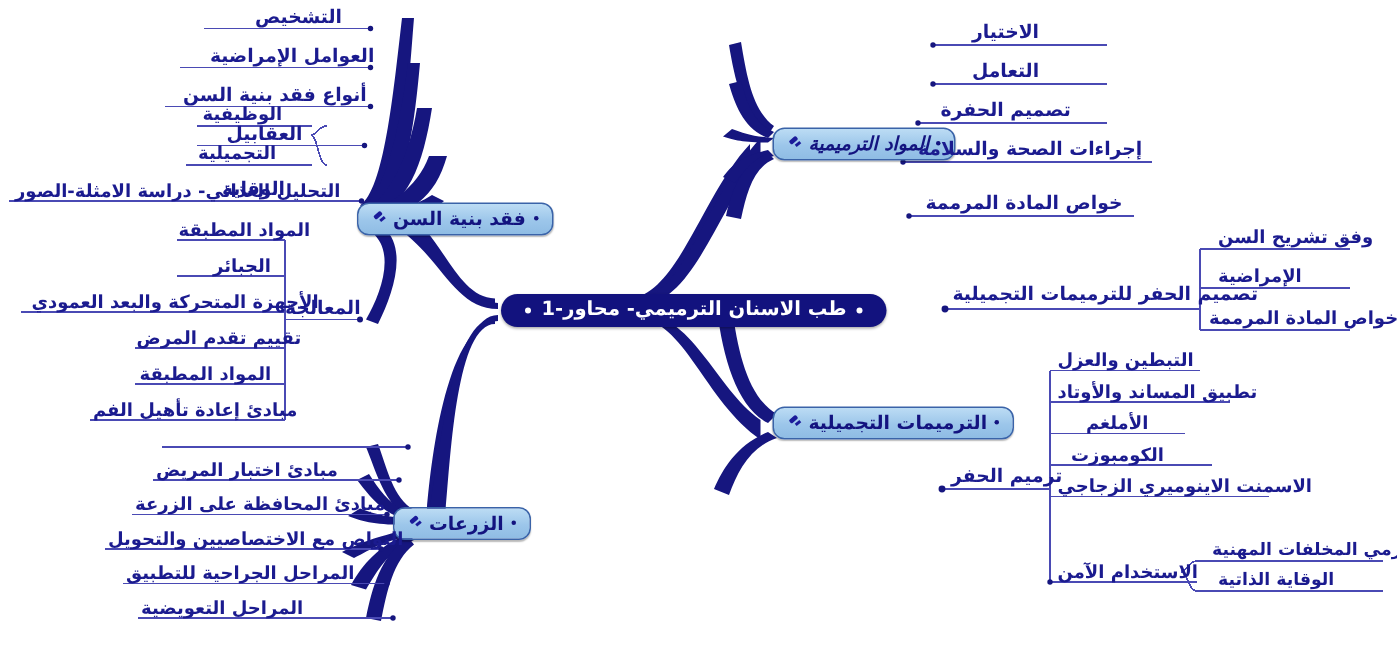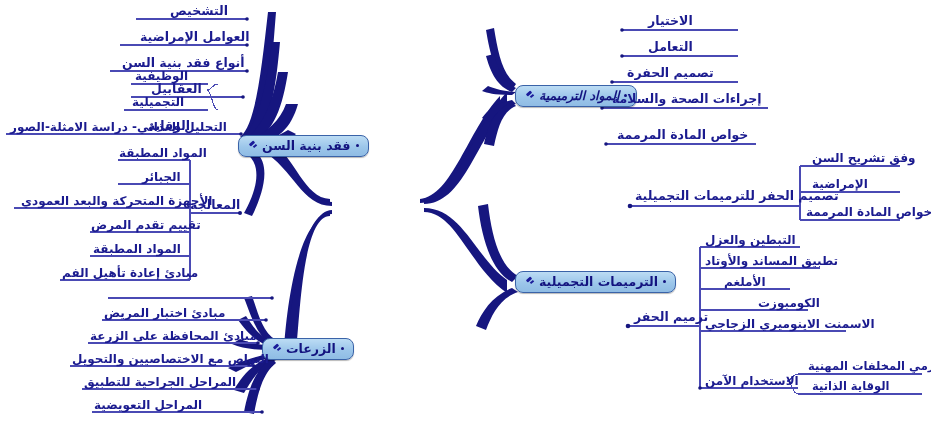--- a/index.html
+++ b/index.html
@@ -197,20 +197,25 @@
       <circle cx="622" cy="56" r="1.8"></circle>
       <circle cx="612" cy="82" r="1.8"></circle>
       <circle cx="602" cy="108" r="1.8"></circle>
       <circle cx="606" cy="144" r="1.8"></circle>
       <circle cx="630" cy="206" r="2.3"></circle>
       <circle cx="628" cy="326" r="2.3"></circle>
       <circle cx="700" cy="388" r="1.8"></circle>
     </g>
   </svg>
 
+  <div class="root" style="left:334px;top:196px;">
+    <span class="dot"></span>
+    <span>طب الاسنان الترميمي- محاور-1</span>
+    <span class="dot"></span>
+  </div>
 
   <div class="mnode" style="left:515px;top:85px;font-style:italic;">
     <span class="enddot"></span>
     <span>المواد الترميمية</span>
     <span class="pin"></span>
   </div>
 
   <div class="mnode" style="left:515px;top:271px;">
     <span class="enddot"></span>
     <span>الترميمات التجميلية</span>
@@ -237,21 +242,21 @@
 
   <div class="leaf s1" style="left:635px;top:190px;">تصميم الحفر للترميمات التجميلية</div>
   <div class="leaf s2" style="left:812px;top:152px;">وفق تشريح السن</div>
   <div class="leaf s2" style="left:812px;top:178px;">الإمراضية</div>
   <div class="leaf s2" style="left:806px;top:206px;">خواص المادة المرممة</div>
 
   <div class="leaf s1" style="left:634px;top:311px;">ترميم الحفر</div>
   <div class="leaf s2" style="left:705px;top:234px;">التبطين والعزل</div>
   <div class="leaf s2" style="left:705px;top:255px;">تطبيق المساند والأوتاد</div>
   <div class="leaf s2" style="left:724px;top:276px;">الأملغم</div>
-  <div class="leaf s2" style="left:714px;top:297px;margin-left:44px;">الكومبوزت</div>
+  <div class="leaf s2" style="left:714px;top:297px;">الكومبوزت</div>
   <div class="leaf s2" style="left:705px;top:318px;">الاسمنت الاينوميري الزجاجي</div>
   <div class="leaf s2" style="left:705px;top:375px;">الاستخدام الآمن</div>
   <div class="leaf s3" style="left:808px;top:361px;">رمي المخلفات المهنية</div>
   <div class="leaf s3" style="left:812px;top:381px;">الوقاية الذاتية</div>
 
   <div class="leaf s1" style="left:170px;top:5px;">التشخيص</div>
   <div class="leaf s1" style="left:140px;top:31px;">العوامل الإمراضية</div>
   <div class="leaf s1" style="left:122px;top:57px;">أنواع فقد بنية السن</div>
   <div class="leaf s1" style="left:151px;top:83px;">العقابيل</div>
   <div class="leaf s2" style="left:135px;top:70px;">الوظيفية</div>

